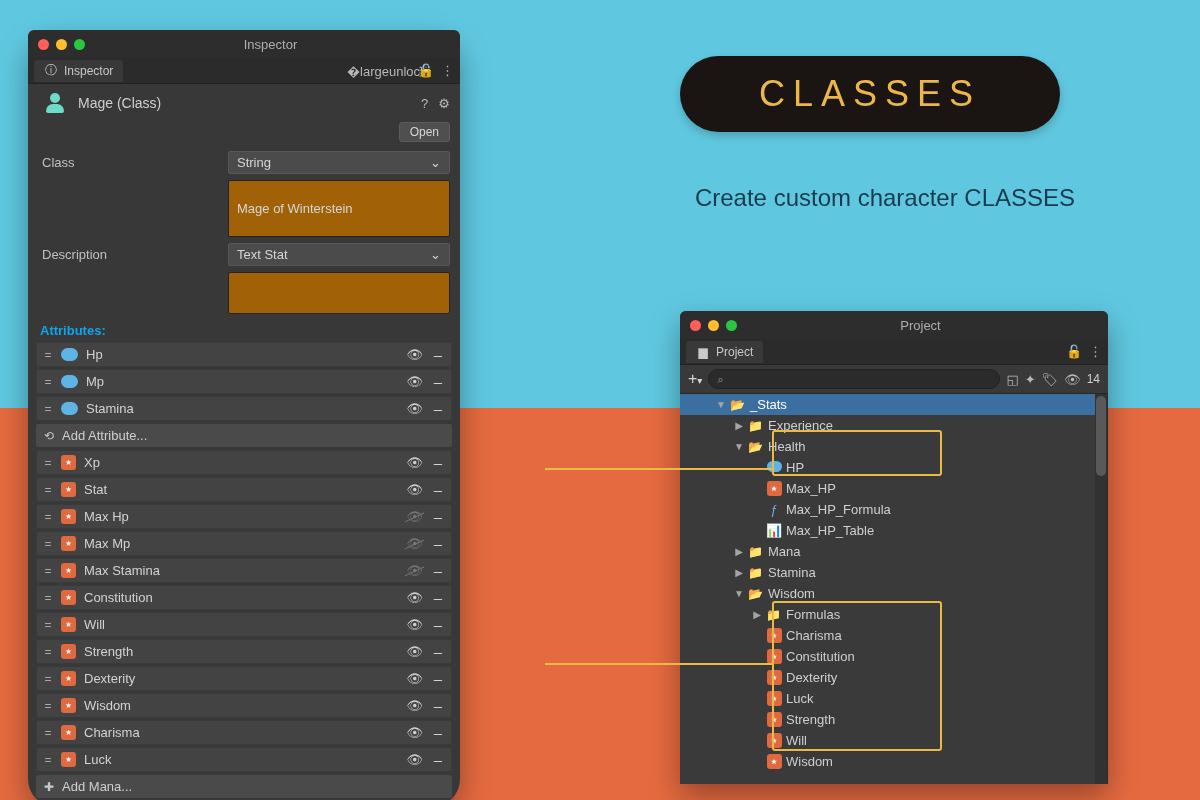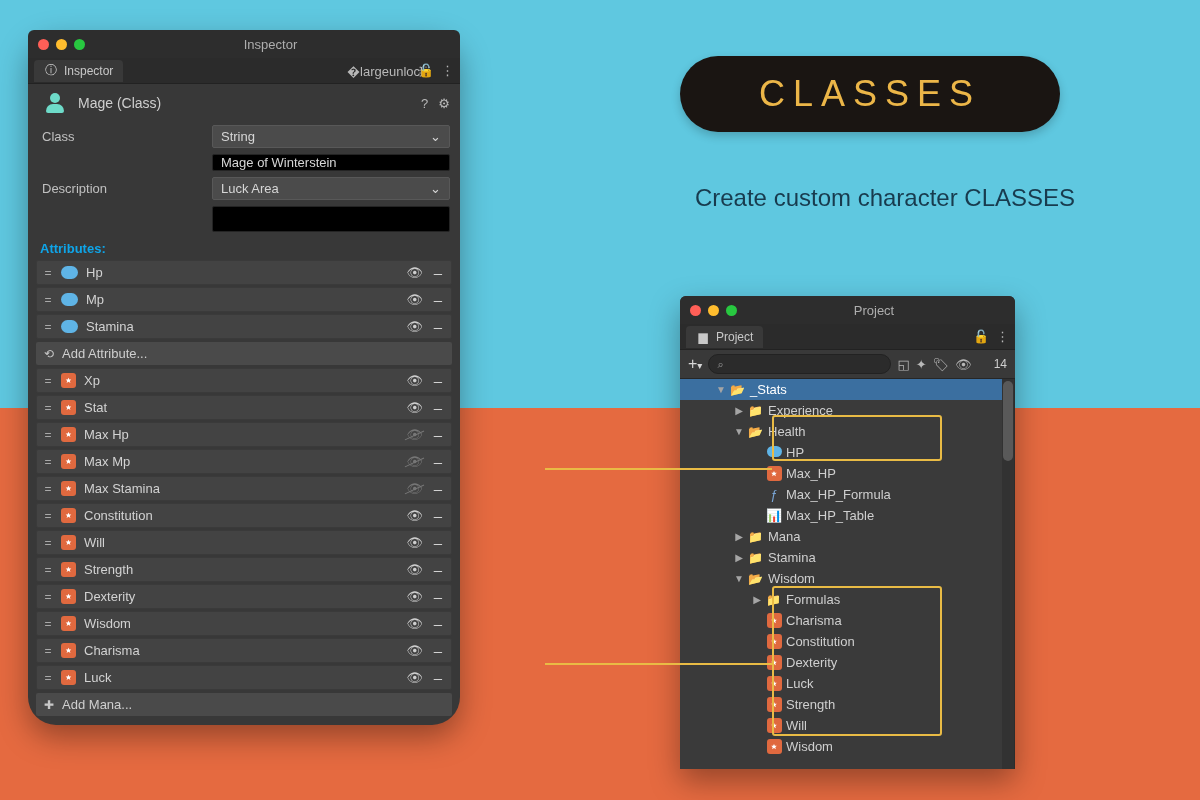--- a/index.html
+++ b/index.html
@@ -29,24 +29,24 @@
   .small-ico { font-size:13px; color:#b8b8b8; cursor:pointer; }
   
   .insp-body{ padding:0 0 6px 0; }
   .obj-head { display:flex; align-items:center; padding:6px 10px 6px 14px; gap:10px; }
   .avatar { width:26px; height:26px; display:flex; flex-direction:column; align-items:center; justify-content:center; }
   .avatar .head{ width:10px; height:10px; border-radius:50%; background:#6edbc9;}
   .avatar .body{ width:18px; height:9px; border-radius:10px 10px 3px 3px; background:#6edbc9; margin-top:1px;}
   .obj-name { color:#cfcfcf; font-size:14px; }
   .obj-head .right { margin-left:auto; display:flex; align-items:center; gap:10px; }
   .btn { background:#4f4f4f; border:1px solid #5c5c5c; color:#d6d6d6; padding:2px 10px; border-radius:3px; font-size:12px; cursor:pointer;}
-  .field-row { display:flex; align-items:center; padding:3px 10px 3px 14px; gap:0; }
+  .field-row { display:flex; align-items:center; padding:3px 10px 3px 14px; gap:16px; }
   .field-label { width:170px; color:#c0c0c0; font-size:13px; }
   .select { flex:1; background:#4b4b4b; border:1px solid #585858; color:#d6d6d6; padding:3px 8px; border-radius:2px; display:flex; justify-content:space-between; align-items:center; font-size:13px;}
-  .textinput { flex:1; background:#000000; border:1px solid #242424; color:#d6d6d6; padding:0 8px; border-radius:2px; font-size:13px;}
+  .textinput { flex:1; background:#a16207; border:1px solid #242424; color:#d6d6d6; padding:20px 8px; border-radius:2px; font-size:13px;}
   .section-label { padding:6px 10px 4px 12px; font-weight:600; color:#0ea5e9; font-size:13px;}
   .list { padding:0 8px; display:flex; flex-direction:column; gap:2px;}
   .list-row { display:flex; align-items:center; background:#434343; border:1px solid #3a3a3a; border-radius:2px; padding:2px 4px; gap:6px; height:25px;}
   .drag { color:#a9a9a9; width:14px; text-align:center; font-size:12px;}
   .chip { display:inline-flex; align-items:center; justify-content:center; width:17px; height:13px; border-radius:7px; background:#5fb4e6; }
   .chip-stat { width:15px; height:15px; border-radius:3px; background:#e0693f; display:inline-flex; align-items:center; justify-content:center;}
   .chip-stat::after{content:"";width:8px;height:8px;background:#fff;clip-path:polygon(50% 15%,61% 38%,85% 38%,66% 55%,74% 80%,50% 65%,26% 80%,34% 55%,15% 38%,39% 38%);}
   .row-label { flex:1; color:#d2d2d2; font-size:13px; padding-left:2px;}
   .row-end { display:flex; align-items:center; gap:8px; padding-right:2px;}
   .eye { font-size:13px; color:#cfcfcf; cursor:pointer;}
@@ -107,36 +107,39 @@
       <div class="avatar">
           <div class="head"></div>
           <div class="body"></div>
         </div>
       <div class="obj-name">Mage (Class)</div>
       <div class="right">
         <span class="small-ico">?</span>
         <span class="small-ico">⚙</span>
       </div>
     </div>
+    <div style="display:flex; justify-content:flex-end; padding:0 10px 6px 0;">
+        <button class="btn">Open</button>
+    </div>
 
     <div class="field-row">
       <div class="field-label">Class</div>
       <div class="select">
         <span>String</span>
         <span>⌄</span>
       </div>
     </div>
     <div class="field-row">
       <div class="field-label"></div>
       <input class="textinput" value="Mage of Winterstein" style="">
     </div>
     <div class="field-row">
       <div class="field-label">Description</div>
       <div class="select">
-        <span>Luck Area</span>
+        <span>Text Stat</span>
         <span>⌄</span>
       </div>
     </div>
     <div class="field-row">
       <div class="field-label"></div>
       <input class="textinput" style="height: 26px;" value="">
     </div>
 
     <div class="section-label">Attributes:</div>
     <div class="list" id="attr-list">
@@ -287,21 +290,21 @@
       </div>
     <div style="padding:3px 8px;">
       <div class="add-row">
         <span class="link-ico">✚</span>
         <span>Add Mana...</span>
       </div>
     </div>
   </div>
 </div>
 
-<div class="panel" style="left:680px; top:296px; width:335px;">
+<div class="panel" style="left:680px; top:311px; width:428px;">
   <div class="titlebar">
     <div class="traffic">
       <span class="dot r"></span>
       <span class="dot y"></span>
       <span class="dot g"></span>
     </div>
     <div class="title">Project</div>
   </div>
   <div class="tabbar">
     <div class="tab">
@@ -314,21 +317,21 @@
   </div>
   <div class="proj-toolbar">
     <span class="plus">+<span style="font-size:10px;">▾</span></span>
     <div class="search">
         <span>⌕</span>
       </div>
     <span class="small-ico">◱</span>
     <span class="small-ico">✦</span>
     <span class="small-ico">🏷</span>
     <span class="small-ico">👁</span>
-    <span style="color:#cfcfcf;font-size:12px;margin-left:16px;">14</span>
+    <span style="color:#cfcfcf;font-size:12px;">14</span>
   </div>
   <div class="proj-body">
     <div class="tree" id="tree">
         <div class="node pad0 sel">
           <span class="arrow">▼</span>
           <span class="fico folder">📂</span>
           <span>_Stats</span>
         </div>
         <div class="node pad1 ">
           <span class="arrow">▶</span>

